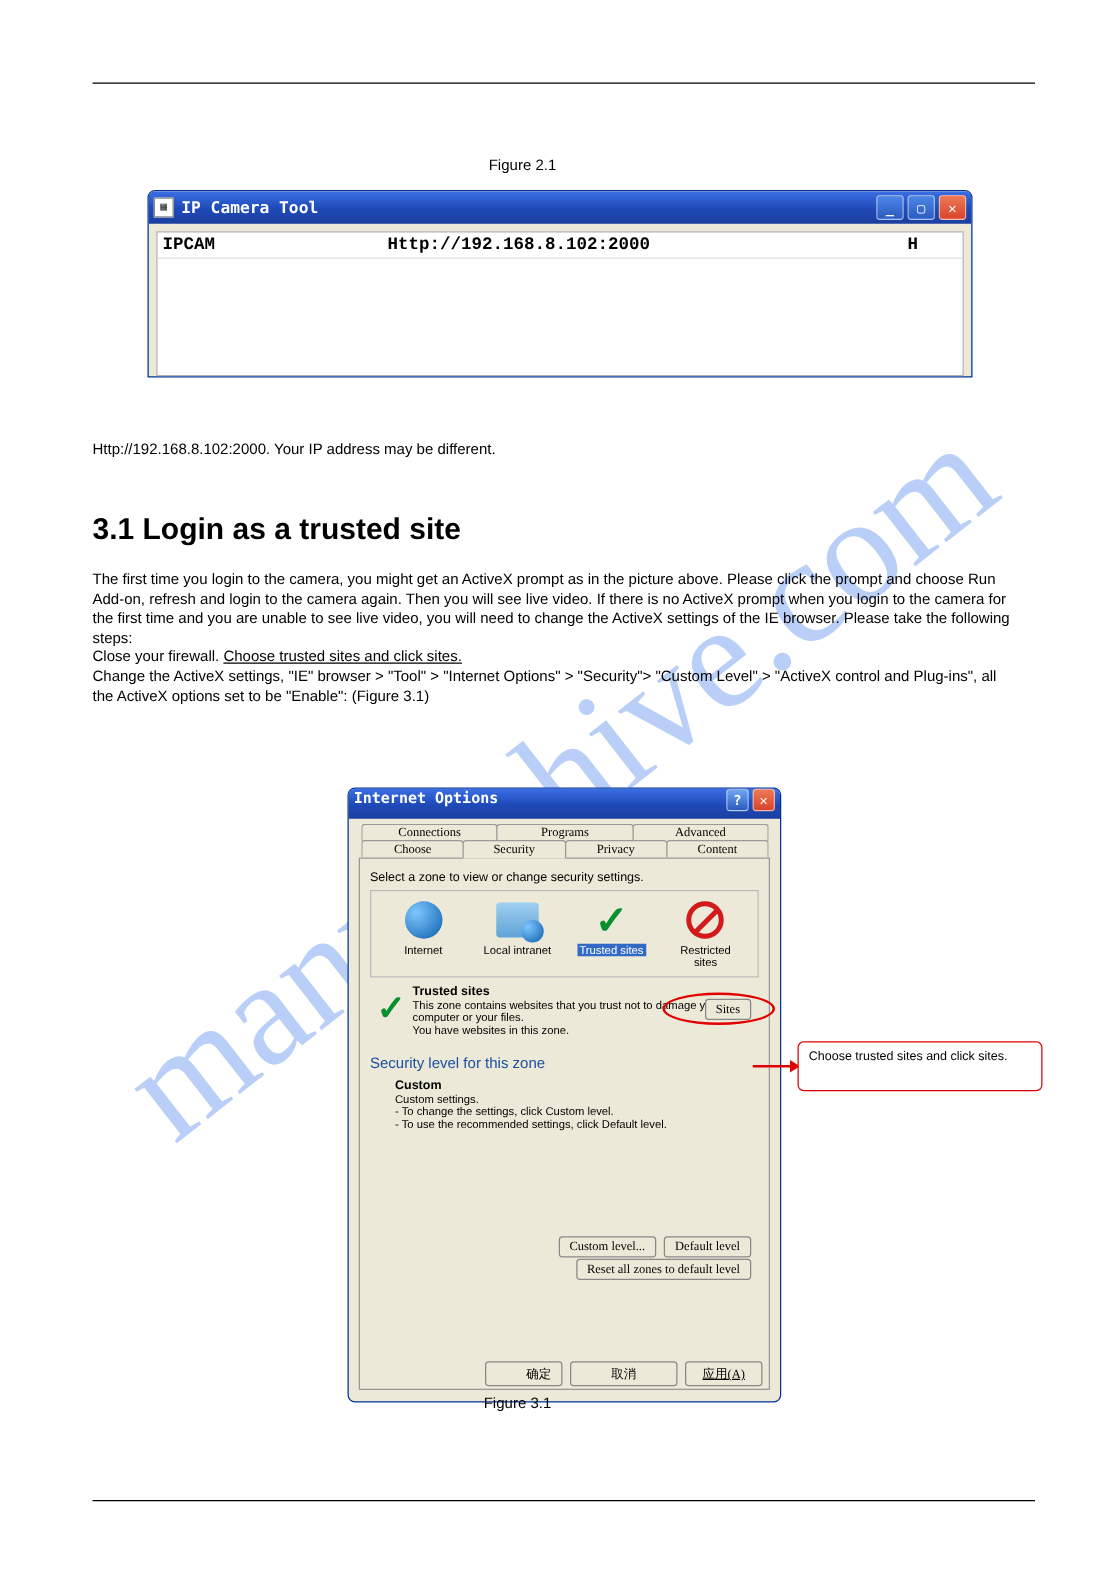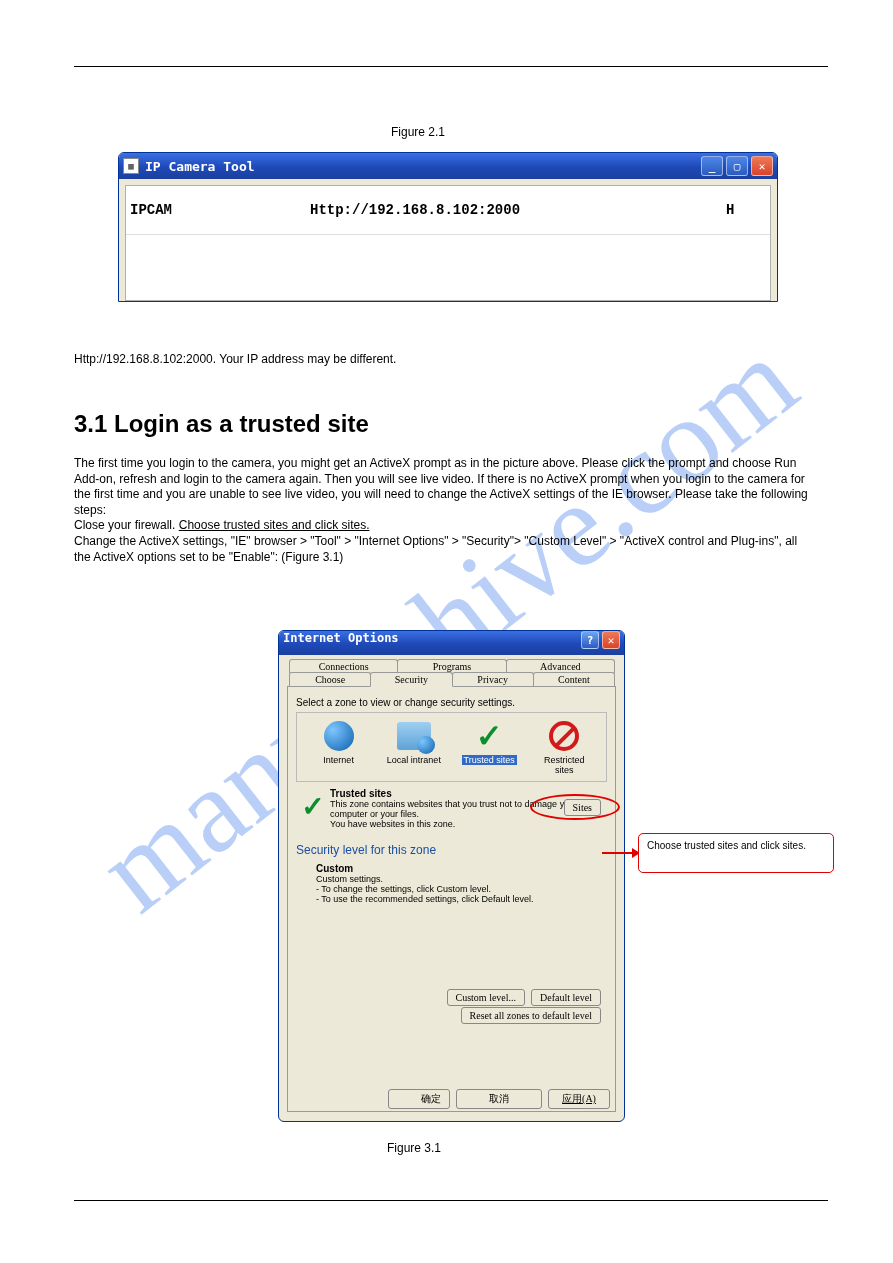--- a/index.html
+++ b/index.html
@@ -1,39 +1,39 @@
 <!DOCTYPE html>
 <html><head>
 <meta charset="utf-8">
 <style>
   * { box-sizing: border-box; }
   body { margin: 0; background: #fff; font-family: Arial, sans-serif; font-size: 10px; color: #000; }
   .page { width: 893px; height: 1263px; position: relative; margin: 0 auto; background: #fff; }
   .rule-top { position: absolute; left: 74px; right: 65px; top: 66px; border-top: 1.5px solid #000; }
   .rule-bot { position: absolute; left: 74px; right: 65px; top: 1200px; border-top: 1.5px solid #000; }
   .figcap1 { position: absolute; right: 448px; top: 125px; font-size: 12px; }
-  .figcap3 { position: absolute; right: 452px; top: 1141px; font-size: 12px; }
+  .figcap3 { position: absolute; right: 452px; top: 1115px; font-size: 12px; }
   .heading { position: absolute; left: 74px; top: 410px; font-size: 24px; font-weight: bold; }
   .para { position: absolute; left: 74px; font-size: 12px; line-height: 1.3; }
   .underline { text-decoration: underline; }
 
   
   .wm { position: absolute; left: 50%; top: 50%; transform: translate(-50%,-55%) rotate(-38deg); font-size: 120px; color: rgba(100,149,237,0.45); pointer-events: none; font-family: 'Segoe Script', cursive; white-space: nowrap; }
 
   
   .win1 { position: absolute; left: 118px; top: 152px; width: 660px; height: 150px; border: 1px solid #003399; border-radius: 6px 6px 0 0; overflow: hidden; background: #ece9d8; }
   .tb { background: linear-gradient(to bottom, #3b6fe4 0%, #1e49b7 55%, #1b3fa0 100%); height: 26px; display: flex; align-items: center; padding: 0 4px; color: #fff; font-family: 'SimSun', monospace; font-weight: bold; font-size: 13px; }
   .tb .icon { width: 16px; height: 16px; background: #fff; border: 1px solid #888; margin-right: 6px; display: flex; align-items: center; justify-content: center; font-size: 9px; color: #333; }
   .tb-title { flex: 1; }
   .tb-btns { display: flex; gap: 3px; }
   .tb-btn { width: 22px; height: 20px; border-radius: 3px; display: flex; align-items: center; justify-content: center; font-size: 11px; font-weight: bold; color: #fff; border: 1px solid rgba(255,255,255,0.5); }
   .tb-min, .tb-max { background: linear-gradient(#4d87e8,#2b5bc0); }
   .tb-close { background: linear-gradient(#ed7a56,#d9432b); }
   .win1-inner { position: absolute; left: 6px; right: 6px; top: 32px; bottom: 0; background: #fff; border: 1px solid #b0b0b0; }
-  .list-row { border-bottom: 1px solid #ddd; padding: 16px 4px; font-family: 'Courier New', monospace; font-weight: bold; font-size: 14px; display: flex; }
+  .list-row { border-bottom: 1px solid #ddd; padding: 2px 4px; font-family: 'Courier New', monospace; font-weight: bold; font-size: 14px; display: flex; }
   .list-row .c1 { width: 180px; }
   .list-row .c2 { flex: 1; }
   .list-row .c3 { width: 40px; }
 
   
   .dlg { position: absolute; left: 278px; top: 630px; width: 347px; height: 492px; background: #ece9d8; border: 1px solid #003399; border-radius: 6px; }
   .dlg-tb { background: linear-gradient(to bottom, #3b6fe4 0%, #1e49b7 55%, #1b3fa0 100%); height: 24px; display: flex; padding: 0 4px; color: #fff; font-family: 'SimSun', monospace; font-weight: bold; font-size: 12px; border-radius: 5px 5px 0 0; }
   .dlg-tb .t { flex: 1; }
   .dlg-help { width: 18px; height: 18px; background: linear-gradient(#6ea5f0,#2b5bc0); border-radius: 3px; display: flex; align-items: center; justify-content: center; color: #fff; font-size: 11px; margin-right: 3px; border: 1px solid rgba(255,255,255,0.5); }
   .dlg-close { width: 18px; height: 18px; background: linear-gradient(#ed7a56,#d9432b); border-radius: 3px; display: flex; align-items: center; justify-content: center; color: #fff; font-size: 11px; font-weight: bold; border: 1px solid rgba(255,255,255,0.5); }

